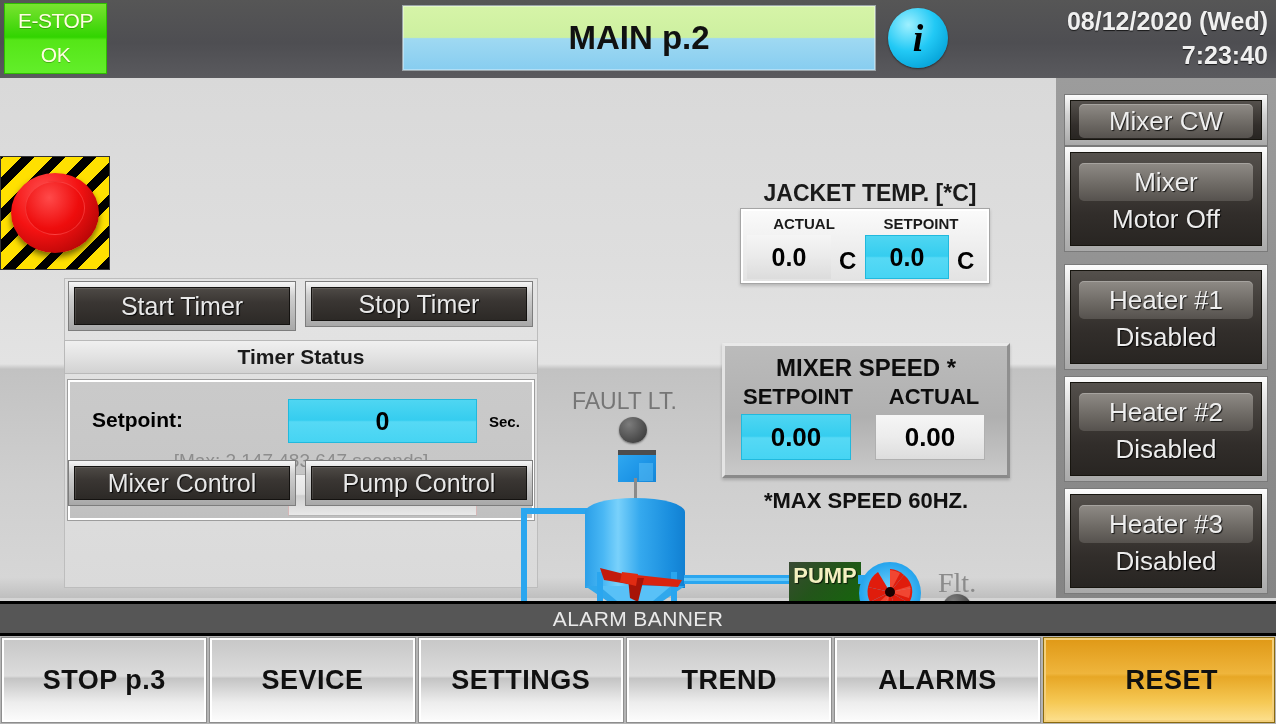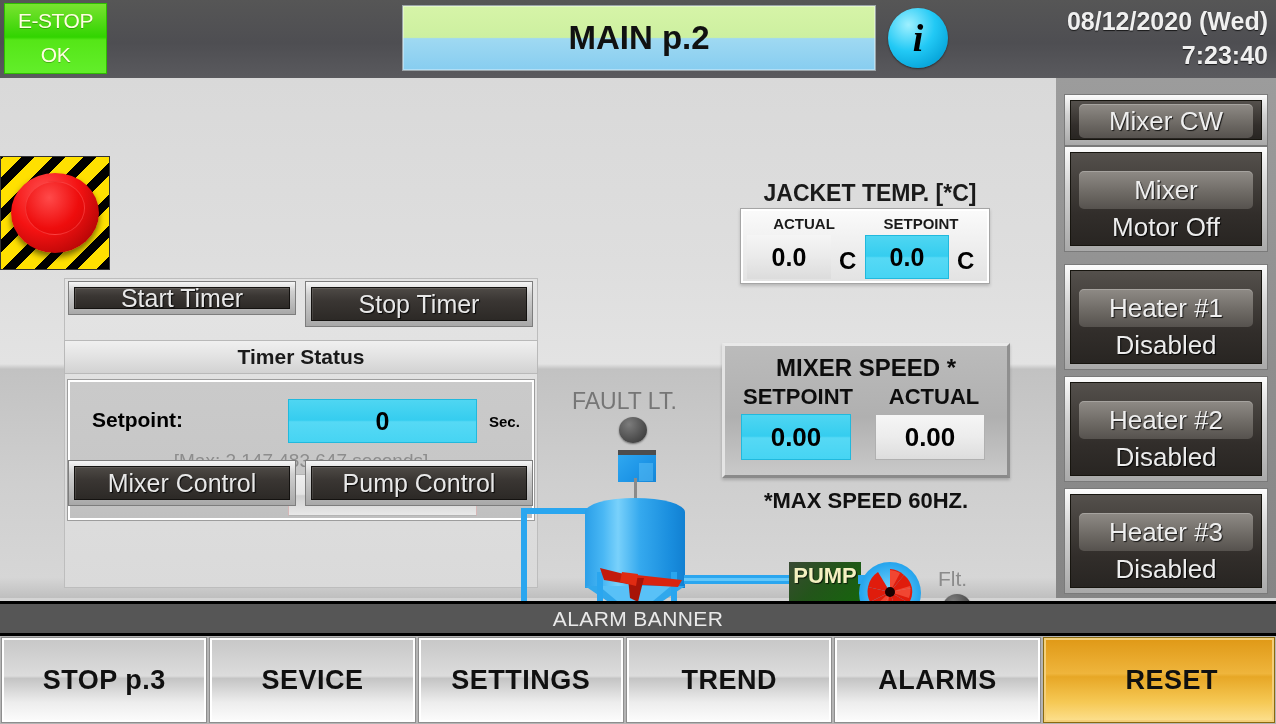--- a/index.html
+++ b/index.html
@@ -223,21 +223,21 @@
   }
   .pump-housing{
     position:absolute; left:859px; top:484px; width:62px; height:62px;
     border-radius:50%;
     background:radial-gradient(circle at 50% 50%,#7ed6fb 0%,#2aa8ef 65%,#1d8fd8 100%);
   }
   .pump-rotor{
     position:absolute; left:866px; top:490px; width:48px; height:48px;
   }
   .flt-label{
-    position:absolute; left:938px; top:489px; font-size:21px; color:#8b8b8b;
+    position:absolute; left:938px; top:489px; font-size:28px; color:#8b8b8b;font-family:Liberation Serif, serif;
   }
   .flt-lamp{
     position:absolute; left:943px; top:516px; width:28px; height:26px; border-radius:50%;
     background:radial-gradient(ellipse at 36% 28%,#7c7c7c 0%,#565656 50%,#303030 100%);
     box-shadow:0 1px 2px rgba(0,0,0,.45);
   }
 
   
   .sidebar{
     position:absolute; left:1056px; top:78px; width:220px; height:520px;
@@ -246,21 +246,21 @@
   .sbtn{
     position:absolute; left:8px; width:204px;
     background:linear-gradient(to bottom,#fcfcfc 0%,#d2d2d2 40%,#a9a9a9 100%);
     border:1px solid #7a7a7a;
     padding:5px;
   }
   .sbtn .face{
     width:100%; height:100%;
     background:linear-gradient(to bottom,#54504c 0%,#423e3a 35%,#322e2b 65%,#282522 100%);
     border:1px solid #17150f;
-    display:flex; flex-direction:column; align-items:center; justify-content:flex-end;
+    display:flex; flex-direction:column; align-items:center; justify-content:center;
   }
   .sbtn .l1{
     width:92%; margin:2px auto 0; border-radius:5px;
     background:linear-gradient(to bottom,#8f8b86 0%,#6f6b66 55%,#56524e 100%);
     color:#efefef; font-size:26px; line-height:38px; text-align:center;
     box-shadow:inset 0 1px 0 rgba(255,255,255,.22);
     text-shadow:1px 1px 1px rgba(0,0,0,.8);
   }
   .sbtn .l2{
     color:#ededed; font-size:26px; line-height:36px; text-align:center;
@@ -328,21 +328,21 @@
   <div class="main-panel">
 
     <div class="estop-graphic">
       <div class="btn-outer">
         <div class="btn-inner"></div>
       </div>
     </div>
 
     <div class="timer-group"></div>
 
-    <div class="dbtn" style="left:68px; top:203px; width:228px; height:34px;">
+    <div class="dbtn" style="left:68px; top:203px; width:228px; height:50px;">
       <div class="face">Start Timer</div>
     </div>
 
     <div class="dbtn" style="left:305px; top:203px; width:228px; height:46px;">
       <div class="face">Stop Timer</div>
     </div>
 
     <div class="timer-status-bar">
       <span>Timer Status</span>
     </div>

